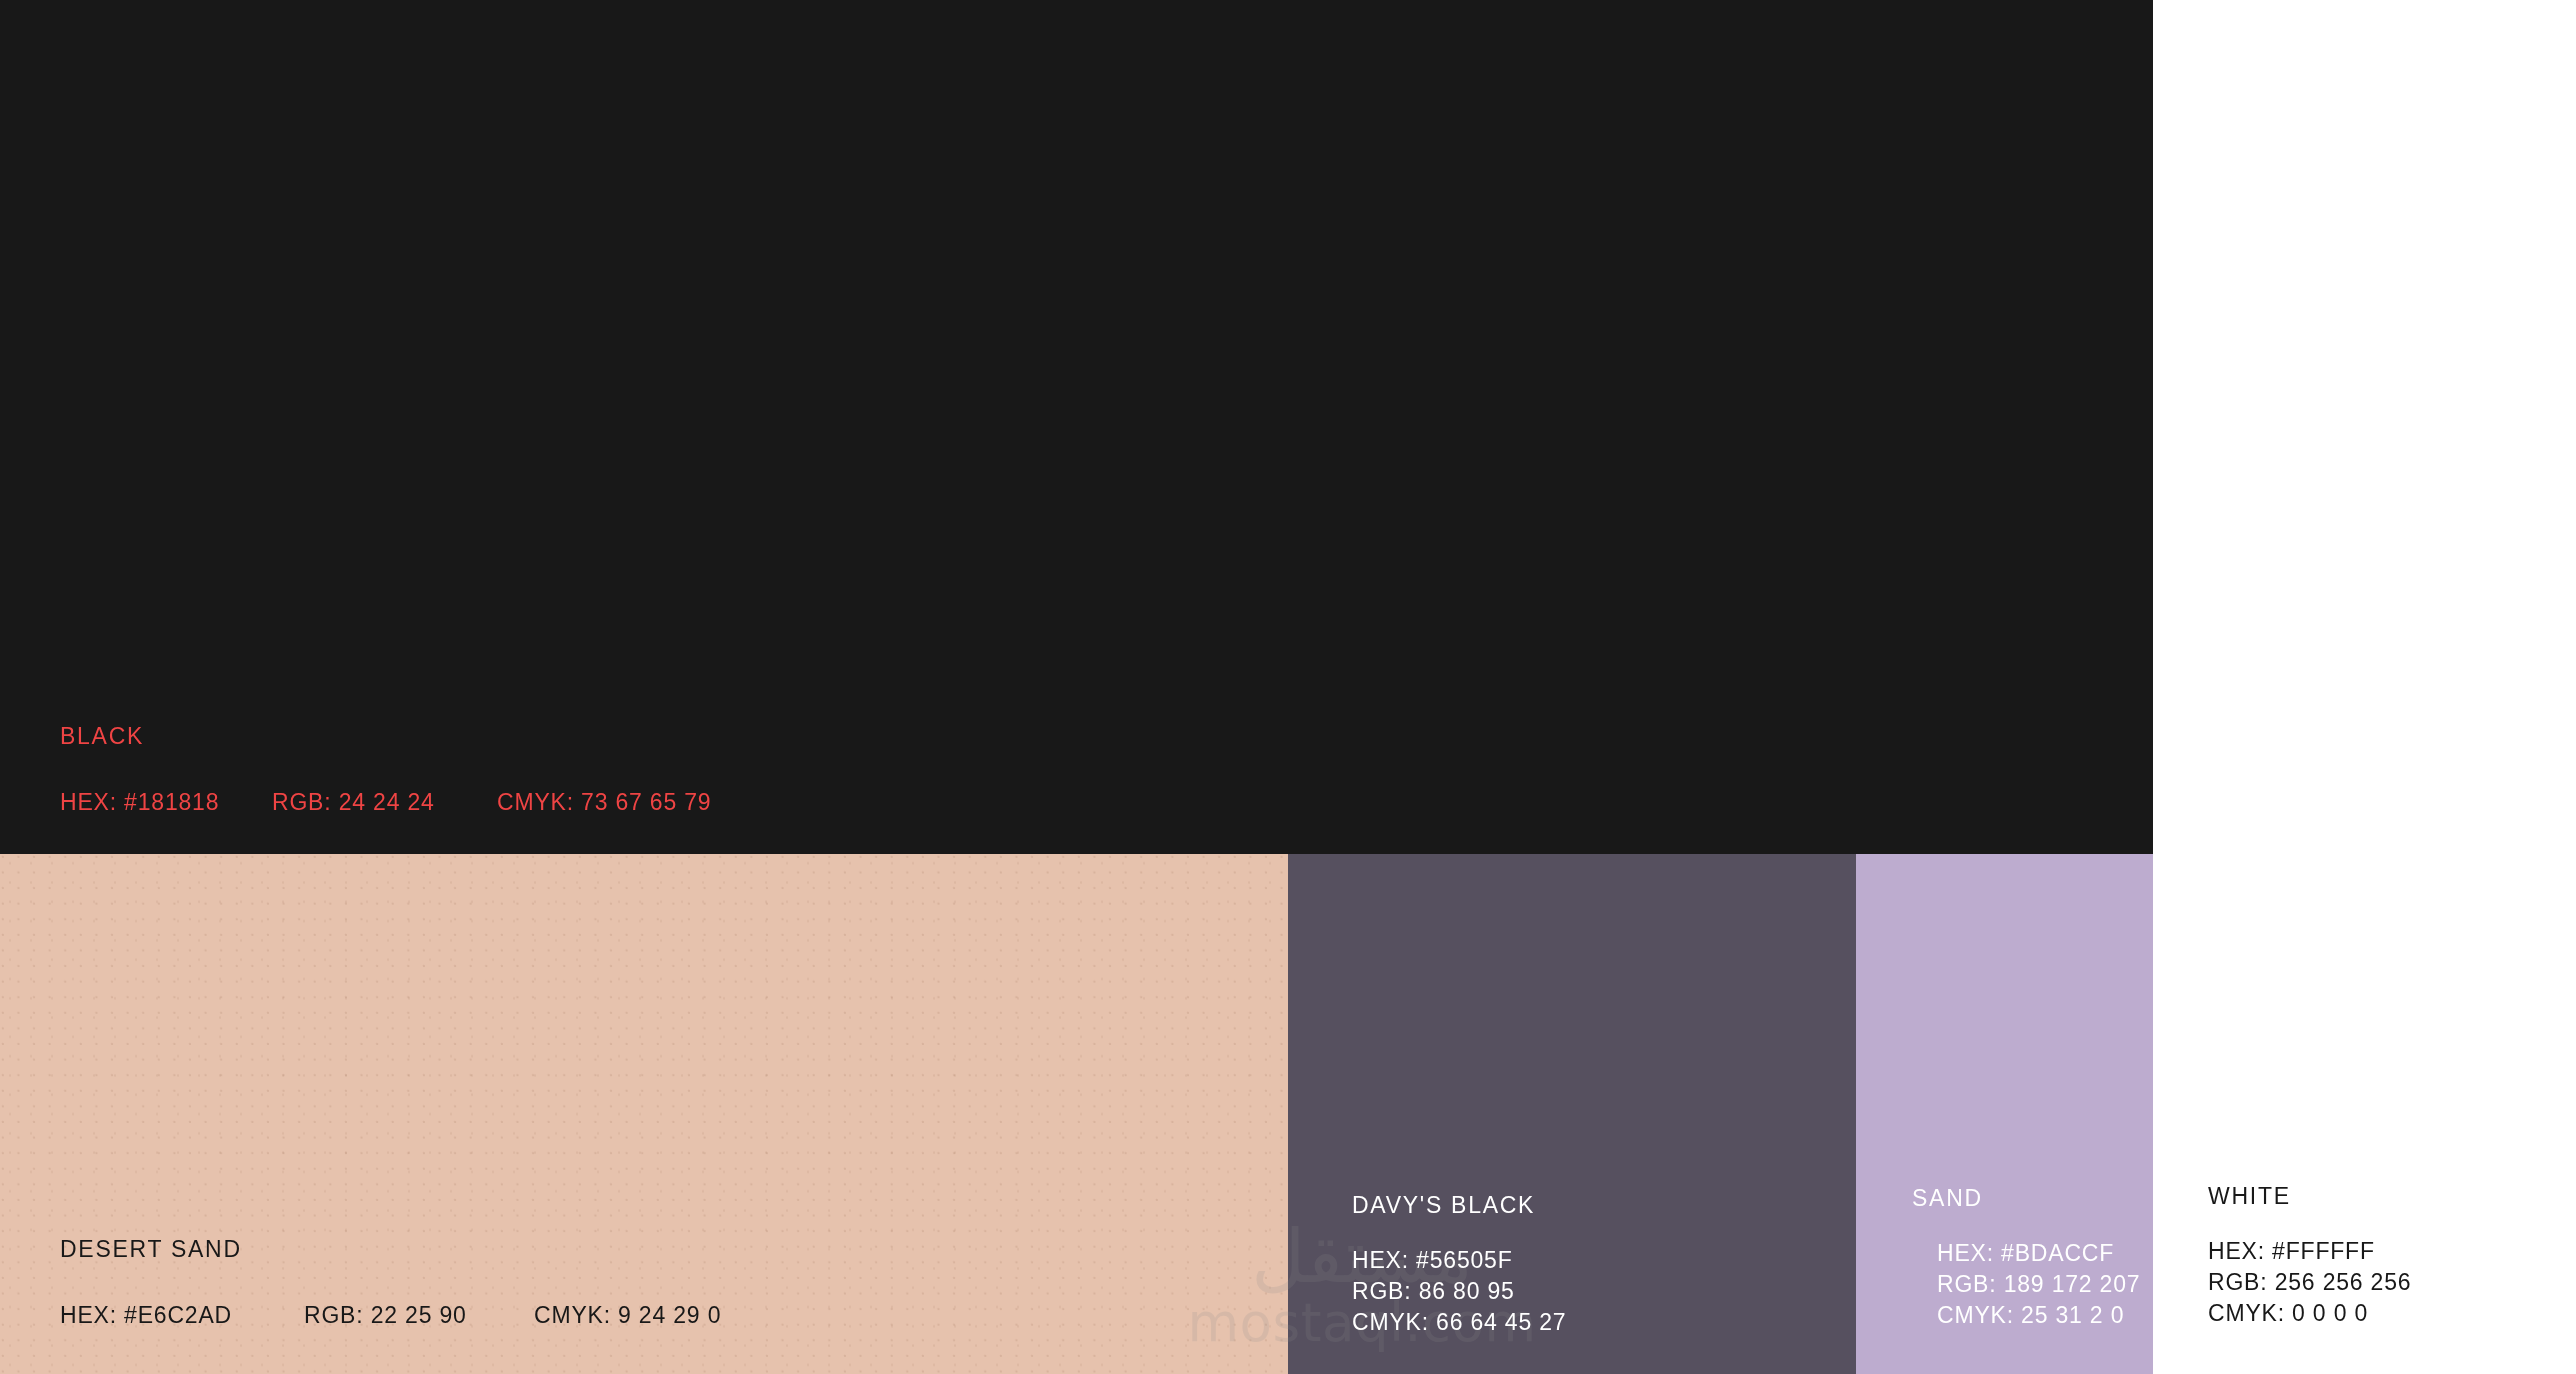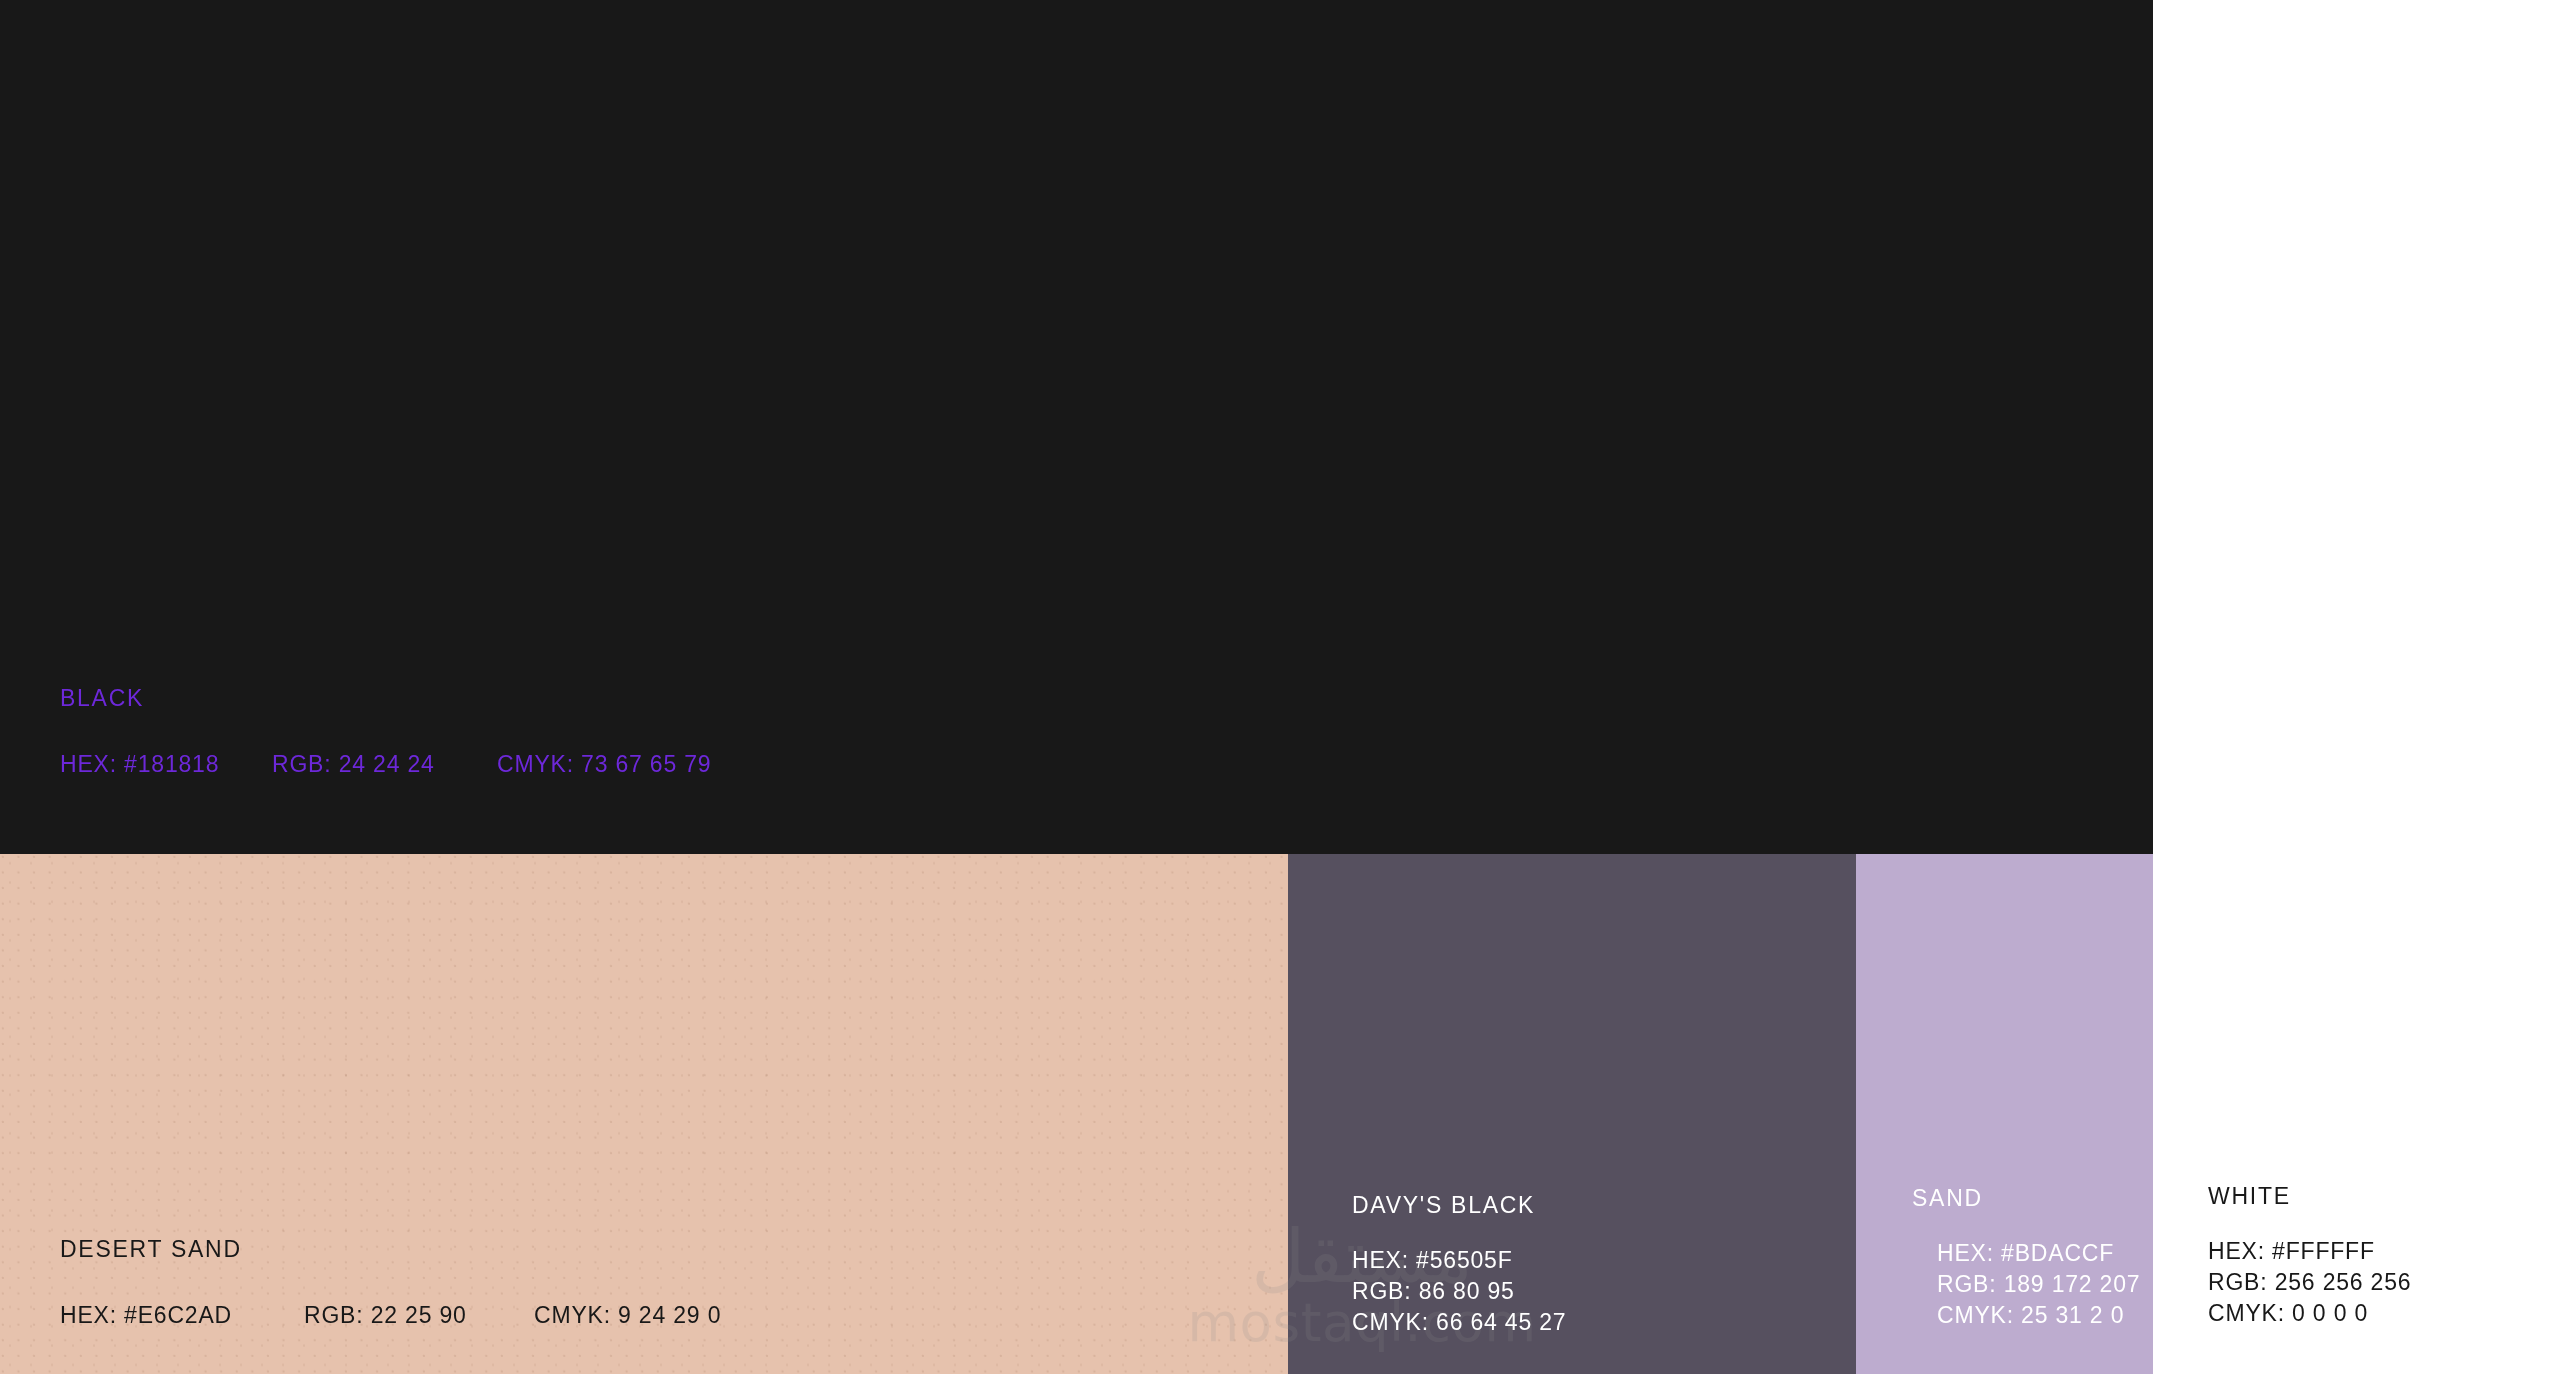--- a/index.html
+++ b/index.html
@@ -109,22 +109,22 @@
   .caption .spec {
     font-size: 23px;
     font-weight: 400;
     letter-spacing: 0.035em;
     white-space: nowrap;
   }
 
   
   .cap-black {
     left: 60px;
-    top: 685px;
-    color: #6d28d9;
+    top: 723px;
+    color: #ef4444;
   }
   .cap-black .specs {
     margin-top: 39px;
   }
   .cap-black .spec-hex  { display: inline-block; width: 212px; }
   .cap-black .spec-rgb  { display: inline-block; width: 225px; }
   .cap-black .spec-cmyk { display: inline-block; }
 
   
   .cap-sand {

